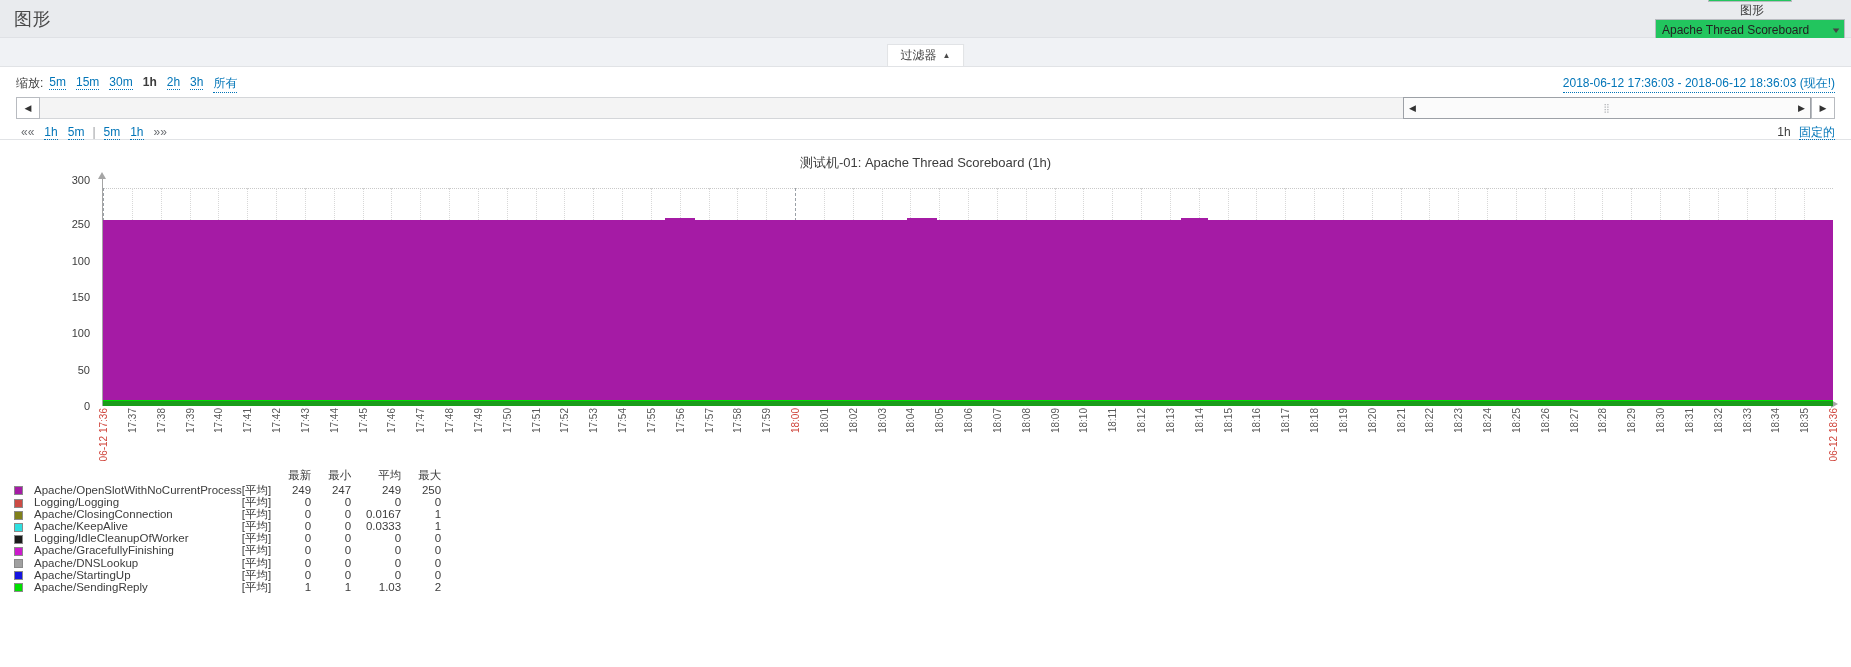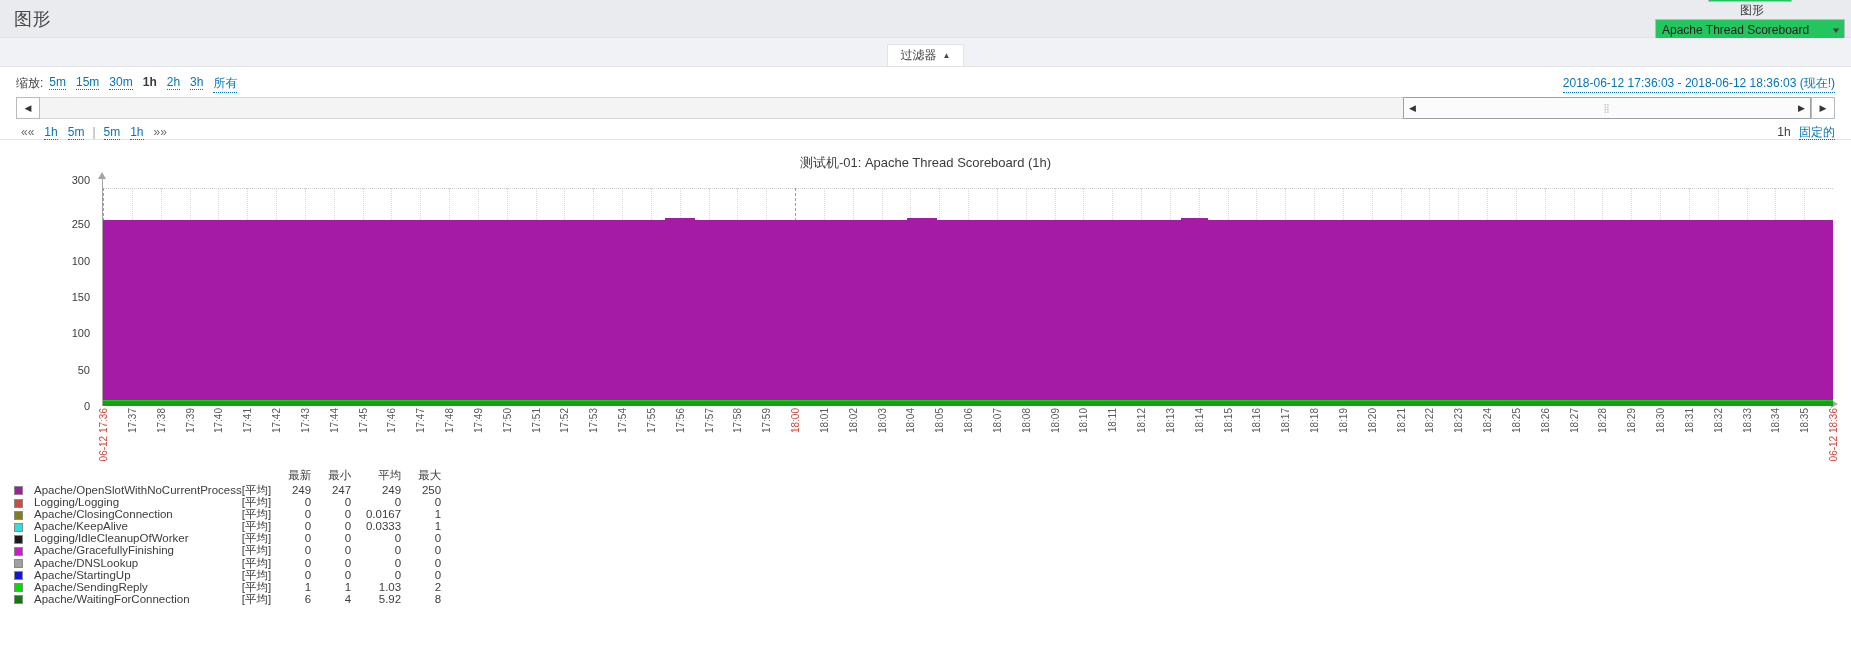--- a/index.html
+++ b/index.html
@@ -737,25 +737,16 @@
           </tr>
           <tr>
             <td class="sw-cell"><span class="swatch" style="background: rgb(0, 224, 0);"></span></td>
             <td class="name-cell">Apache/SendingReply</td>
             <td class="fn-cell">[平均]</td>
             <td class="num col-last">1</td>
             <td class="num col-min">1</td>
             <td class="num col-avg">1.03</td>
             <td class="num col-max">2</td>
           </tr>
-          <tr>
-            <td class="sw-cell"><span class="swatch" style="background: rgb(15, 122, 15);"></span></td>
-            <td class="name-cell">Apache/WaitingForConnection</td>
-            <td class="fn-cell">[平均]</td>
-            <td class="num col-last">6</td>
-            <td class="num col-min">4</td>
-            <td class="num col-avg">5.92</td>
-            <td class="num col-max">8</td>
-          </tr>
         </tbody>
     </table>
   </div>
 </div>
 
 </body></html>

